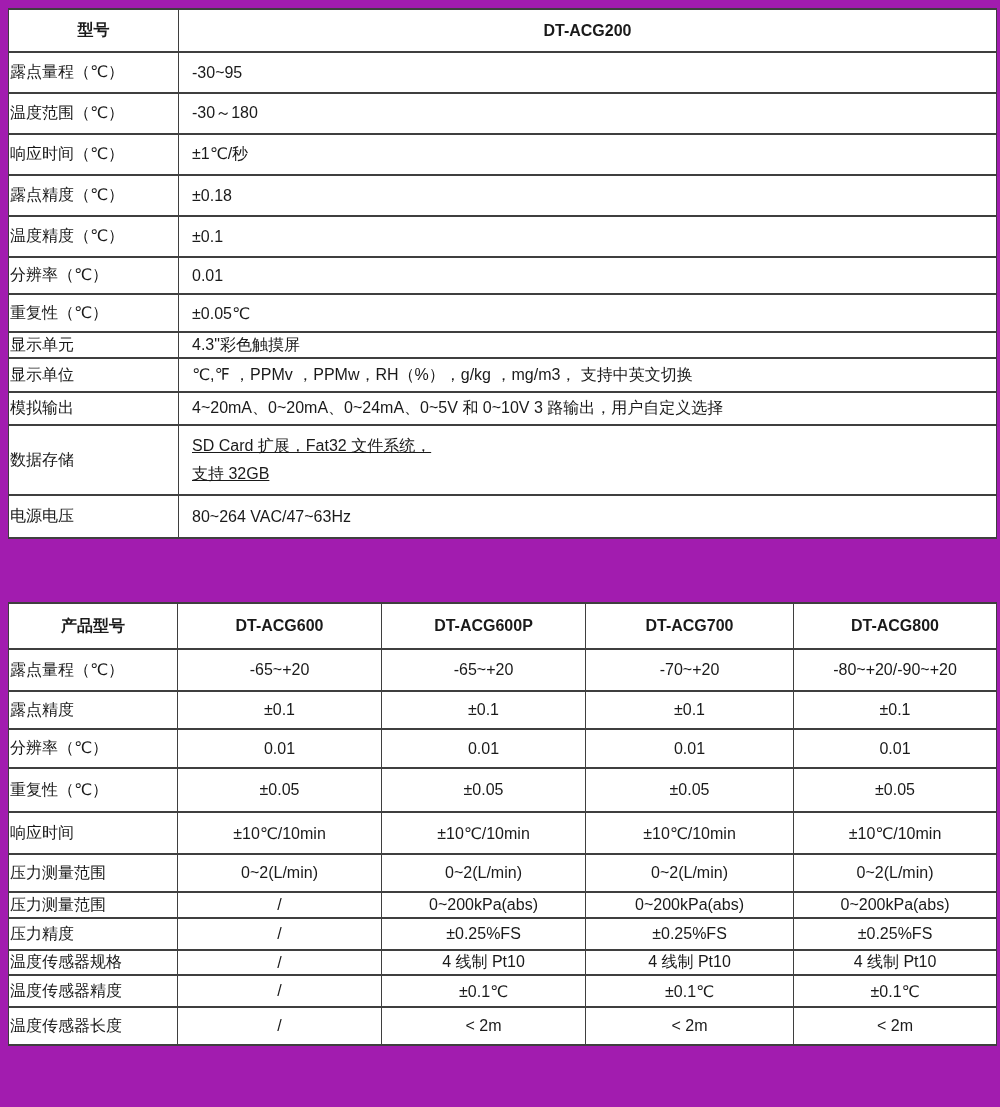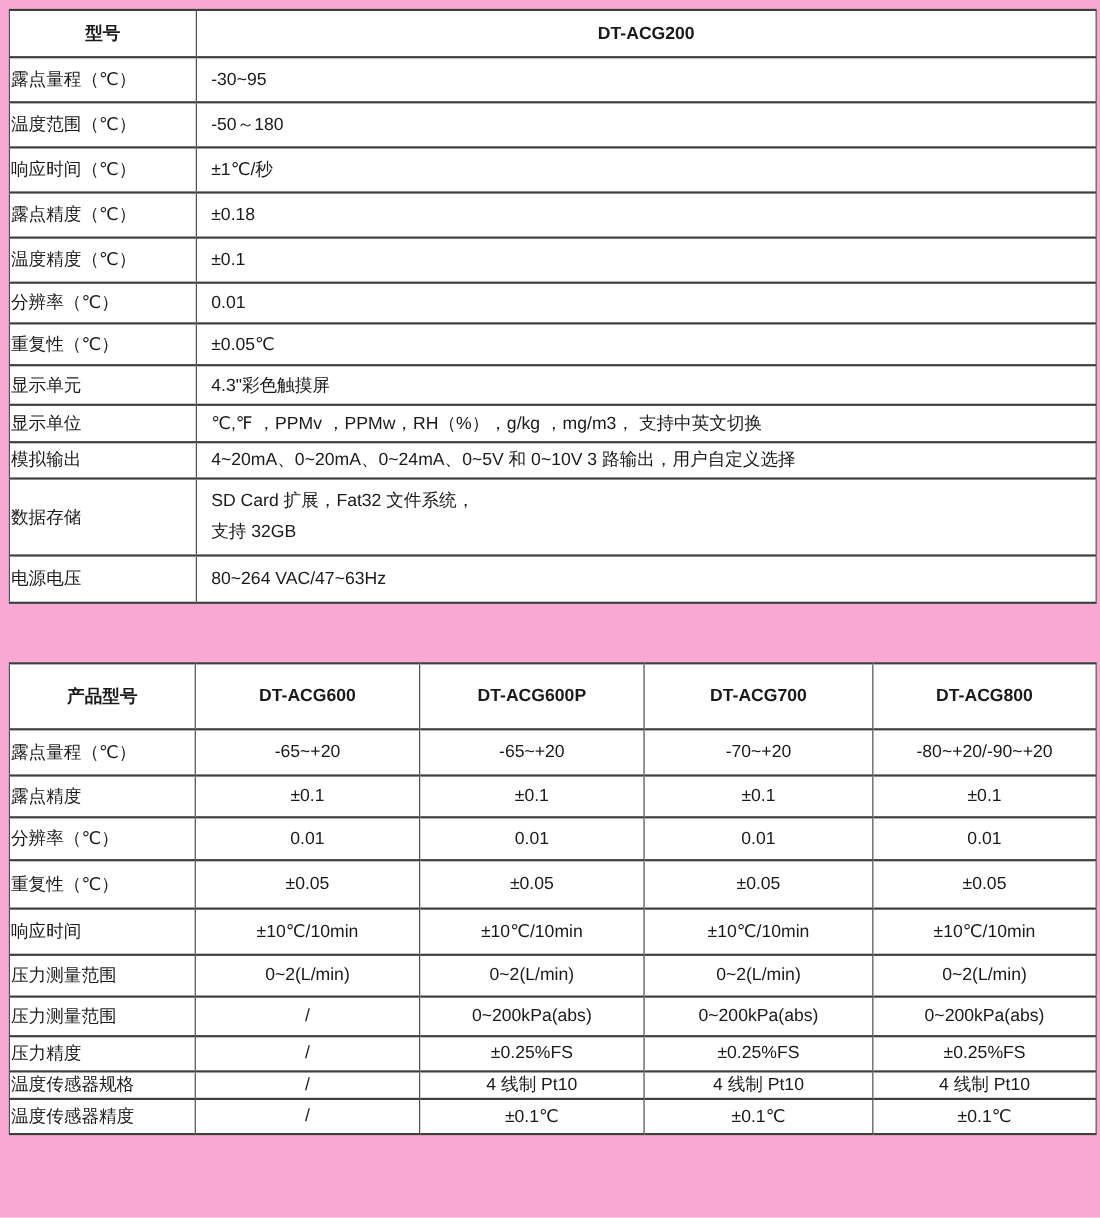--- a/index.html
+++ b/index.html
@@ -8,21 +8,21 @@
     background: #ffffff;
     width: 1000px;
     height: 1107px;
     font-family: "Liberation Sans", "DejaVu Sans", sans-serif;
     color: #1a1a1a;
   }
   .page {
     position: relative;
     width: 1000px;
     height: 1107px;
-    background: #f9a8d4;
+    background: #a21caf;
     overflow: hidden;
   }
   table.spec {
     border-collapse: collapse;
     table-layout: fixed;
     position: absolute;
     left: 8px;
     background: #ffffff;
   }
   #t1 { top: 8px;  width: 988px; }
@@ -43,28 +43,28 @@
   #t2 col.c0 { width: 169px; }
   #t2 col.c1 { width: 204px; }
   #t2 col.c2 { width: 204px; }
   #t2 col.c3 { width: 208px; }
   #t2 col.c4 { width: 203px; }
 
   td.lbl { }
   td.val { text-align: left; padding-left: 13px; margin-left: 12px; }
   td.ctr { text-align: center; }
   td.hdr { font-weight: bold; font-size: 17px; text-align: center; }
-  td.multiline { white-space: pre-line; line-height: 1.75; padding-top: 6px; padding-bottom: 6px; }
+  td.multiline { white-space: pre-line; line-height: 1.75; padding-top: 6px; padding-bottom: 6px; text-decoration: underline; }
 
   
   .h31 { height: 18px; } .h32 { height: 32px; } .h33 { height: 33px; }
-  .h34 { height: 34px; } .h36 { height: 36px; } .h37 { height: 37px; }
+  .h34 { height: 34px; } .h36 { height: 26px; } .h37 { height: 37px; }
   .h38 { height: 38px; } .h39 { height: 39px; } .h41 { height: 41px; }
   .h42 { height: 42px; } .h43 { height: 43px; } .h44 { height: 44px; }
-  .h46 { height: 60px; } .h60 { height: 60px; }
+  .h46 { height: 46px; } .h60 { height: 60px; }
 </style>
 </head>
 <body>
 
 <div class="page">
 
   <table class="spec" id="t1">
     <colgroup>
         <col class="c-label">
         <col class="c-value">
@@ -73,21 +73,21 @@
         <tr class="h43">
       <td class="hdr">型号</td>
       <td class="hdr">DT-ACG200</td>
     </tr>
     <tr class="h41">
       <td class="lbl">露点量程（℃）</td>
       <td class="val">-30~95</td>
     </tr>
     <tr class="h41">
       <td class="lbl">温度范围（℃）</td>
-      <td class="val">-50～180</td>
+      <td class="val">-30～180</td>
     </tr>
     <tr class="h41">
       <td class="lbl">响应时间（℃）</td>
       <td class="val">±1℃/秒</td>
     </tr>
     <tr class="h41">
       <td class="lbl">露点精度（℃）</td>
       <td class="val">±0.18</td>
     </tr>
     <tr class="h41">
@@ -205,16 +205,23 @@
       <td class="ctr">4 线制 Pt10</td>
       <td class="ctr">4 线制 Pt10</td>
     </tr>
     <tr class="h32">
       <td class="lbl">温度传感器精度</td>
       <td class="ctr">/</td>
       <td class="ctr">±0.1℃</td>
       <td class="ctr">±0.1℃</td>
       <td class="ctr">±0.1℃</td>
     </tr>
+    <tr class="h38">
+      <td class="lbl">温度传感器长度</td>
+      <td class="ctr">/</td>
+      <td class="ctr">&lt; 2m</td>
+      <td class="ctr">&lt; 2m</td>
+      <td class="ctr">&lt; 2m</td>
+    </tr>
   </tbody>
     </table>
 
 </div>
 
 </body></html>

